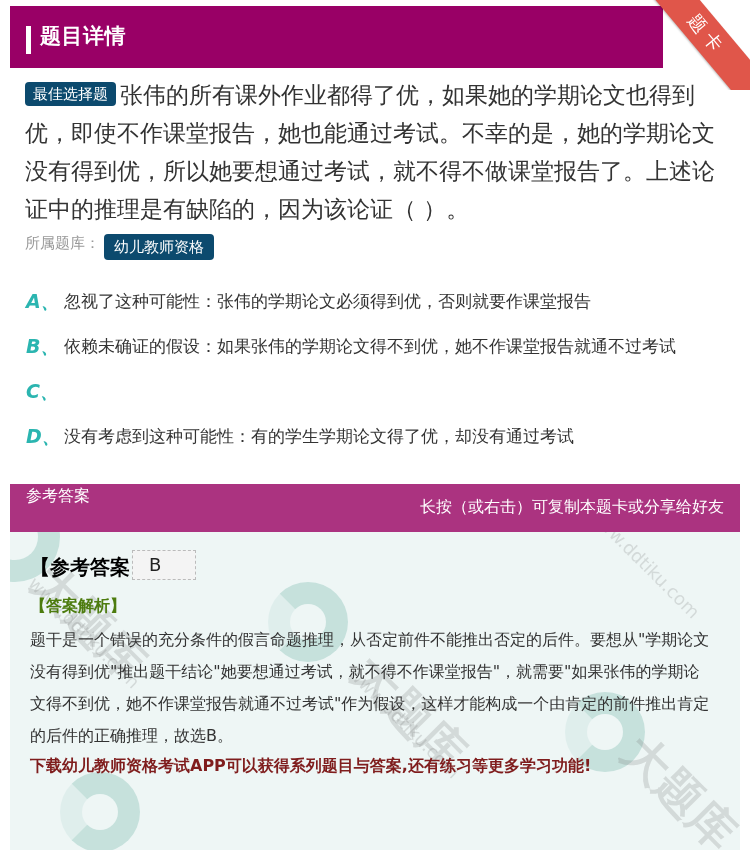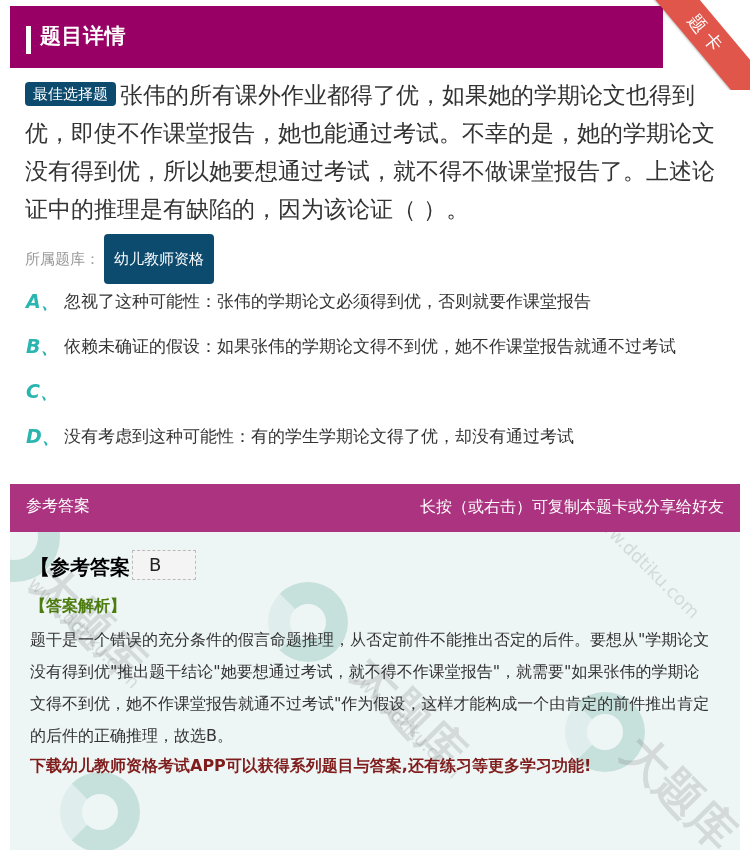--- a/index.html
+++ b/index.html
@@ -30,39 +30,39 @@
   .question {
     position: absolute; left: 25px; top: 76px; width: 700px;
     font-size: 23px; line-height: 38px; color: #333;
   }
   .tag {
     display: inline-block; background: #0c4a6e; color: #fff; font-size: 15px;
     line-height: 24px; padding: 0 8px; border-radius: 4px; vertical-align: 4px; margin-right: 4px;
   }
   .category-row {
     position: absolute; left: 25px; top: 234px; font-size: 15px; color: #999;
-    display: flex; align-items: center;
+    display: flex; align-items: flex-start;
   }
-  .category-row .tag { vertical-align: 0; margin-left: 4px; font-size: 15px; line-height: 26px; padding: 12px 10px; }
+  .category-row .tag { vertical-align: 0; margin-left: 4px; font-size: 15px; line-height: 26px; padding: 0 10px; }
 
   .options { position: absolute; left: 26px; top: 286px; width: 710px; }
   .option {
     height: 45px; display: flex; align-items: flex-start; font-size: 17px; color: #333;
   }
   .option .letter {
     color: #2bb5b0; font-weight: bold; font-style: italic; font-size: 19px; width: 38px;
   }
   .option .text { line-height: 30px; padding-top: 0; }
   .option .letter { line-height: 30px; }
 
   .answer-bar {
     position: absolute; left: 10px; top: 484px; width: 730px; height: 48px;
     background: #ab3380; color: #fff; font-size: 16px;
   }
-  .answer-bar .left { position: absolute; left: 16px; top: 12px; text-align: right; }
+  .answer-bar .left { position: absolute; left: 16px; top: 2px; text-align: right; }
   .answer-bar .right { position: absolute; right: 16px; top: 13px; }
 
   .answer-body {
     position: absolute; left: 10px; top: 532px; width: 730px; height: 318px;
     background: #eef6f5; overflow: hidden;
   }
   .wm-ring {
     position: absolute; border-radius: 50%;
     border: 22px solid rgba(150, 200, 190, 0.45);
     border-left-color: rgba(180, 215, 210, 0.25);

